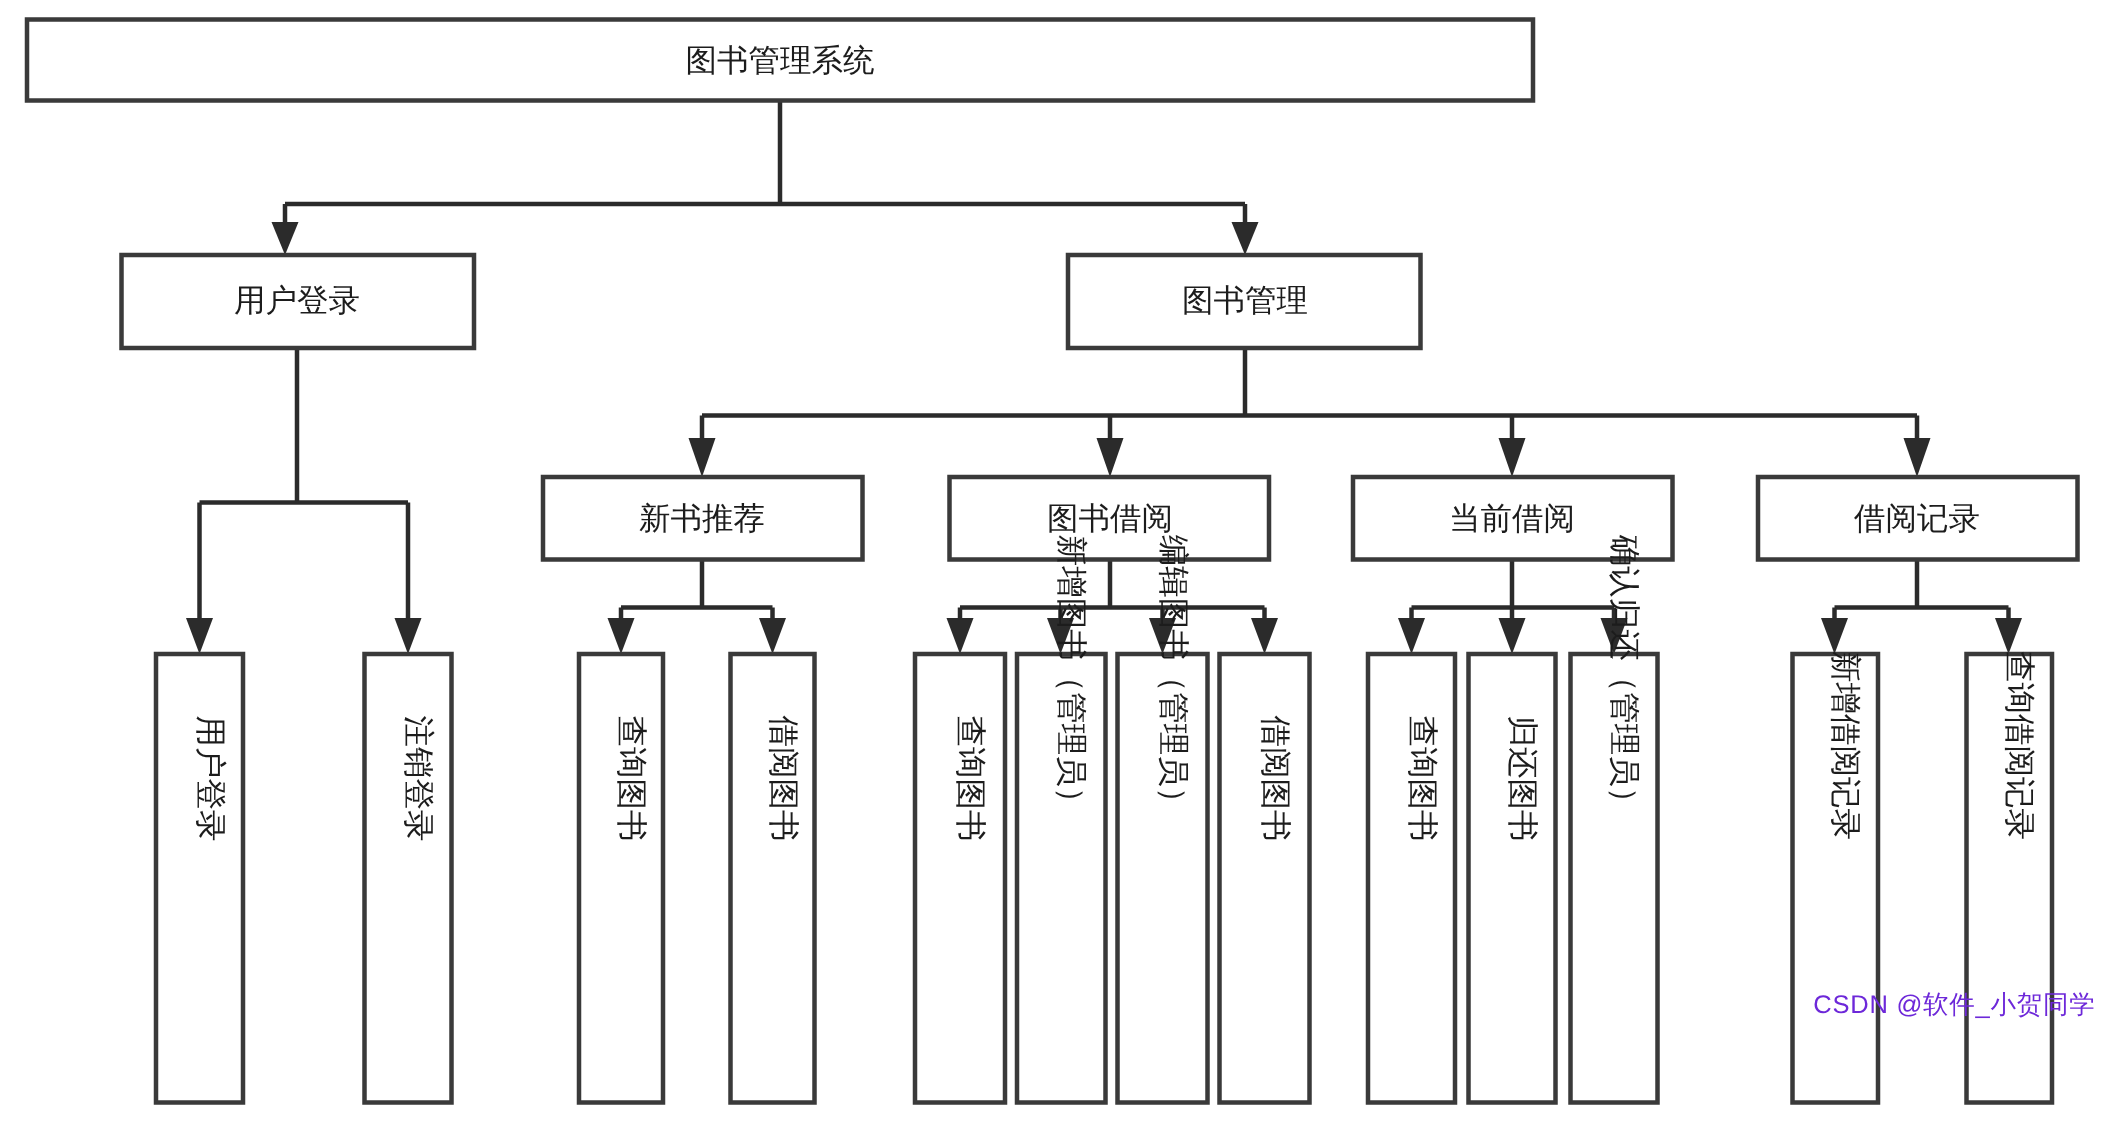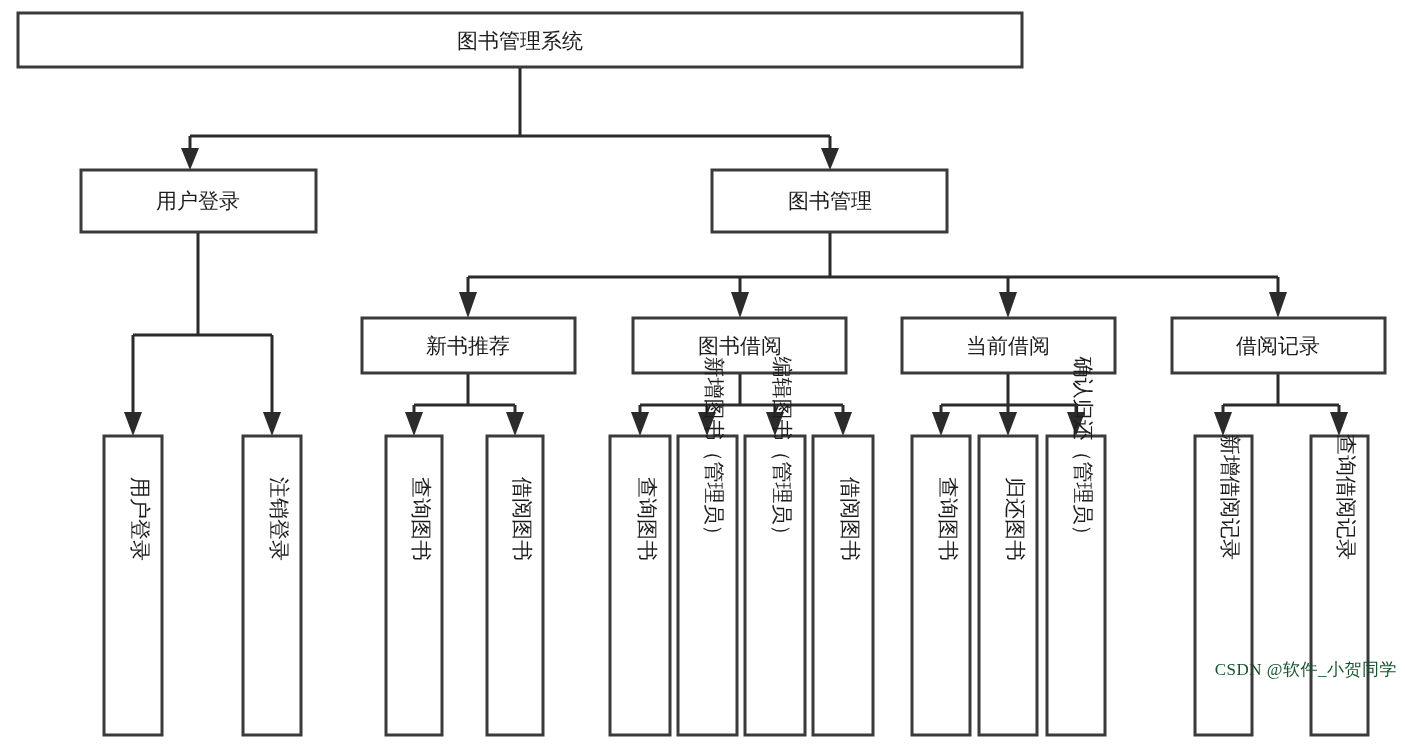--- a/index.html
+++ b/index.html
@@ -52,23 +52,23 @@
   .node-label-v {
     font-family: "Liberation Sans", "DejaVu Sans", sans-serif;
     font-size: 21px;
     fill: #1c1c1c;
     text-anchor: middle;
   }
   .watermark-text {
     position: absolute;
     right: 24px;
     bottom: 6px;
-    font-family: Liberation Serif, serif;
+    font-family: Liberation Sans, sans-serif;
     font-size: 17px;
-    color: #14532d;
+    color: #6d28d9;
     white-space: nowrap;
     letter-spacing: 0.5px;
     pointer-events: none;
   }
 </style>
 </head>
 <body>
 
 <div id="diagram-root">
 

